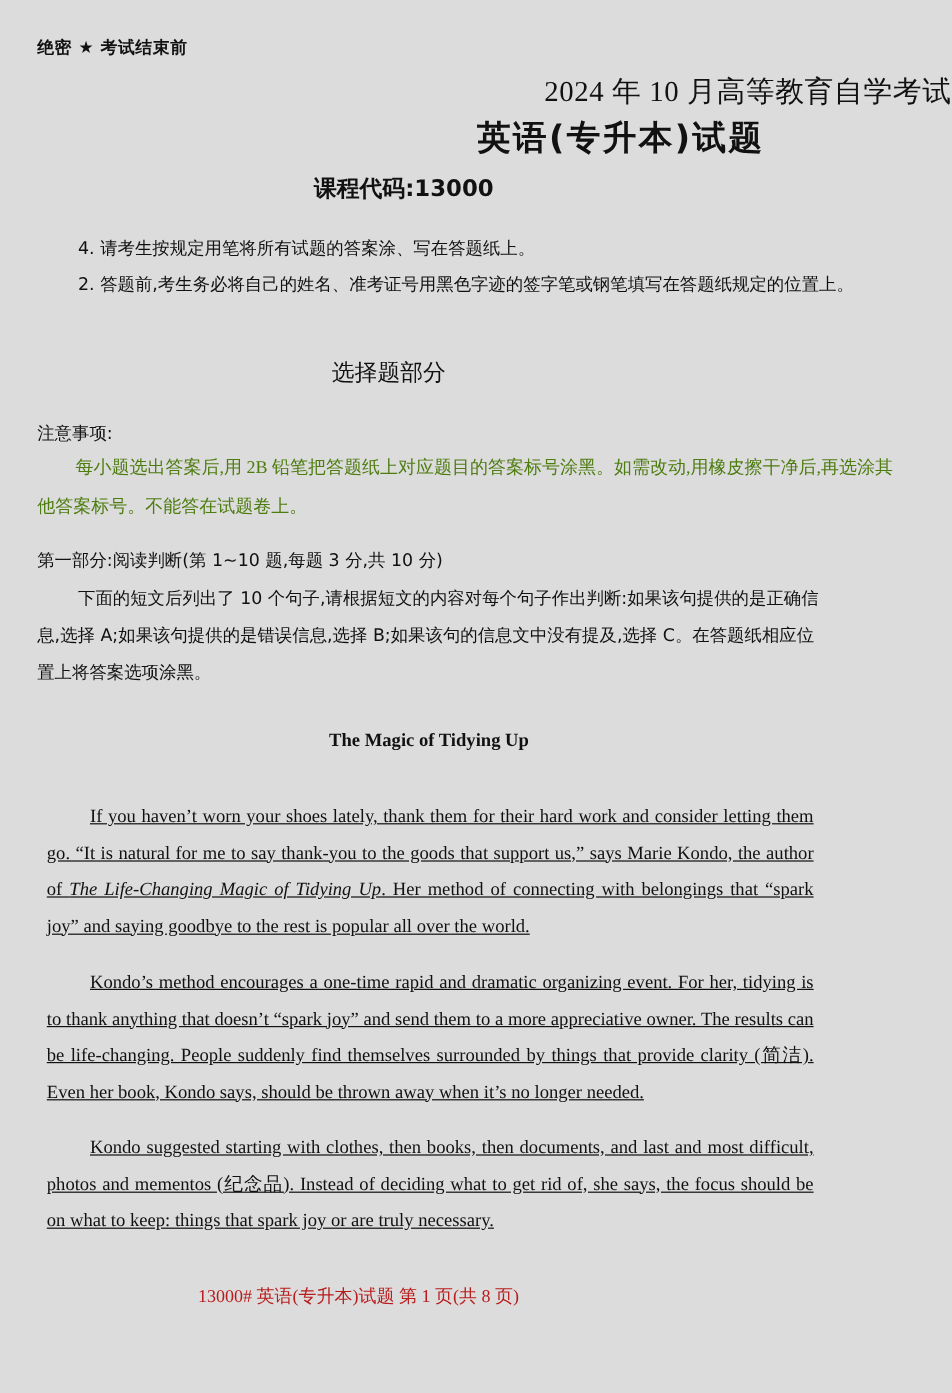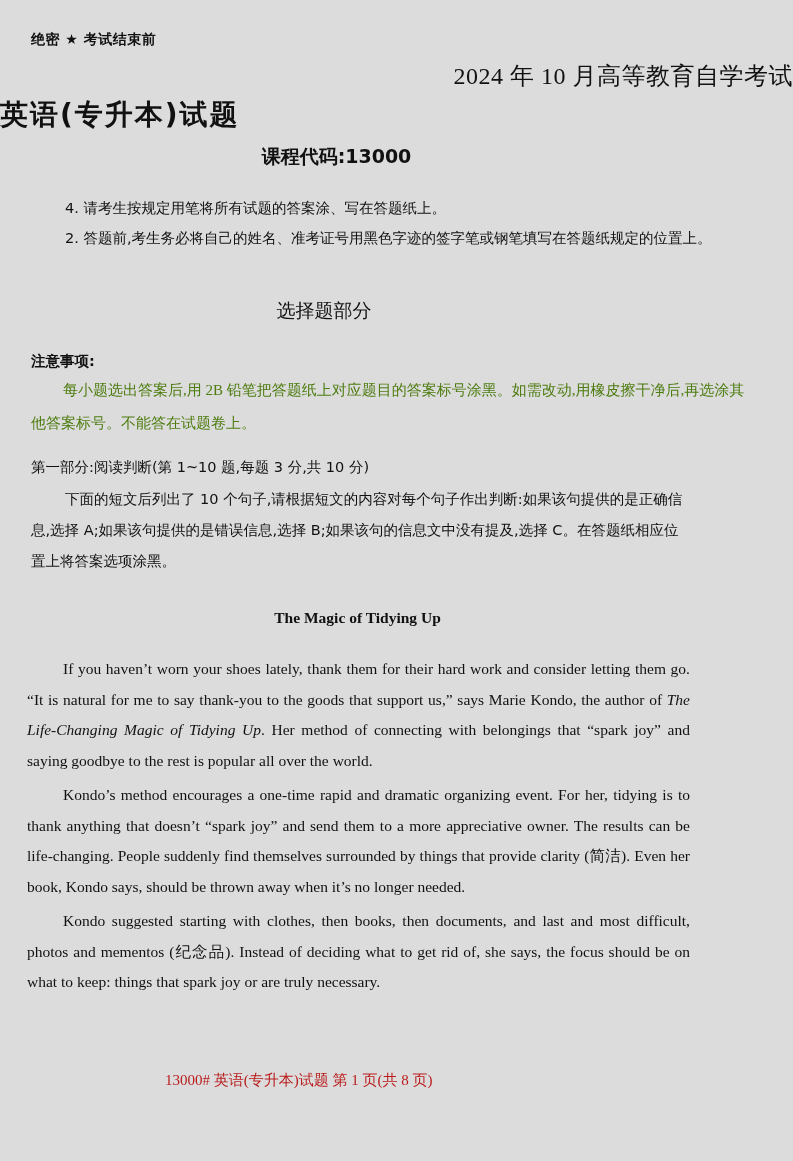--- a/index.html
+++ b/index.html
@@ -15,21 +15,21 @@
   .secret {
     left: 31px; top: 31px;
     font-family: "DejaVu Sans", sans-serif;
     font-size: 14px; font-weight: bold; letter-spacing: 0.5px;
   }
   .title1 {
     left: 0; width: 793px; top: 60px; text-align: right;
     font-size: 24px; letter-spacing: 0.5px;
   }
   .title2 {
-    left: 0; width: 637px; top: 96px; text-align: left;
+    left: 0; width: 637px; top: 96px; text-align: right;
     font-family: "DejaVu Sans", sans-serif;
     font-size: 28px; font-weight: bold; letter-spacing: 2px;
   }
   .title3 {
     left: 0; width: 673px; top: 144px; text-align: center;
     font-family: "DejaVu Sans", sans-serif;
     font-size: 19px; font-weight: bold;
   }
   .note {
     font-family: "DejaVu Sans", sans-serif;
@@ -39,21 +39,21 @@
   .note1 { top: 193px; text-indent: 34px; }
   .note2 { top: 223px; text-indent: 34px; }
   .section {
     left: 0; width: 648px; top: 298px; text-align: center;
     font-family: "DejaVu Sans", sans-serif;
     font-size: 19px;
   }
   .attn-h {
     left: 31px; top: 352px;
     font-family: "DejaVu Sans", sans-serif;
-    font-size: 14.5px; font-weight: bold;
+    font-size: 14.5px; font-weight: normal;
   }
   .attn-b {
     left: 31px; top: 374px; width: 720px;
     font-family: "Liberation Serif", serif;
     font-size: 15px; line-height: 33px; text-indent: 32px;
     color: #4d7c0f;
   }
   .part-h {
     left: 31px; top: 458px;
     font-family: "DejaVu Sans", sans-serif;
@@ -66,21 +66,21 @@
   }
   .passage-title {
     left: 0; width: 715px; top: 609px; text-align: center;
     font-size: 15.5px; font-weight: bold;
   }
   .passage {
     left: 23px; width: 671px; top: 650px;
     font-size: 15.5px; line-height: 30.5px;
     text-align: justify;
   }
-  .passage p { margin: 4px; text-indent: 36px; }
+  .passage p { margin: 16px; text-indent: 36px; text-decoration: underline; }
   .passage i { font-style: italic; }
   .footer {
     left: 165px; top: 1071px;
     font-size: 15px; color: #b91c1c;
   }
 </style>
 </head>
 <body>
 
 <div class="abs secret">绝密 ★ 考试结束前</div>

